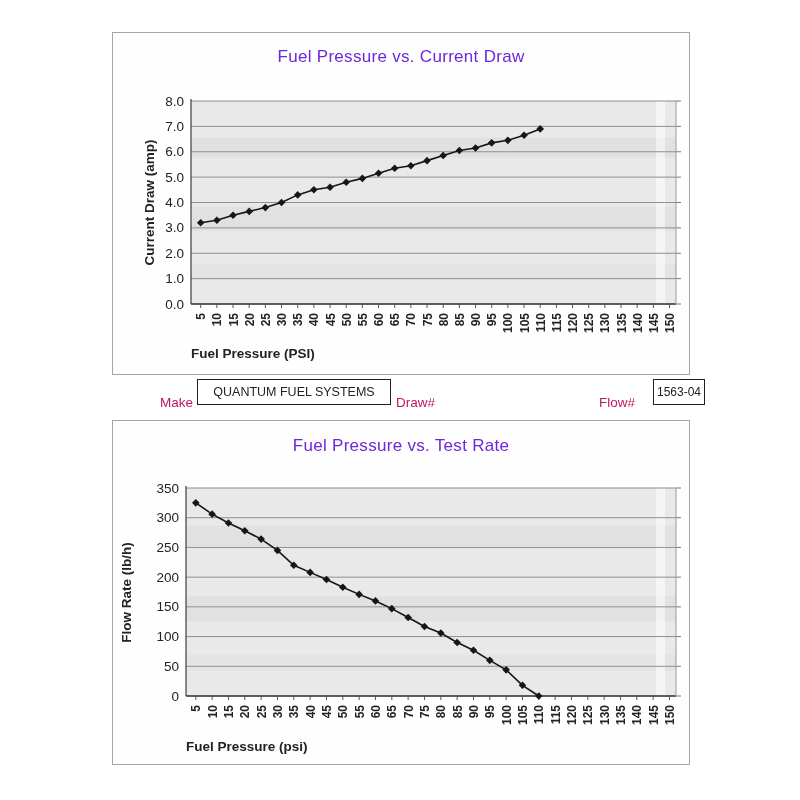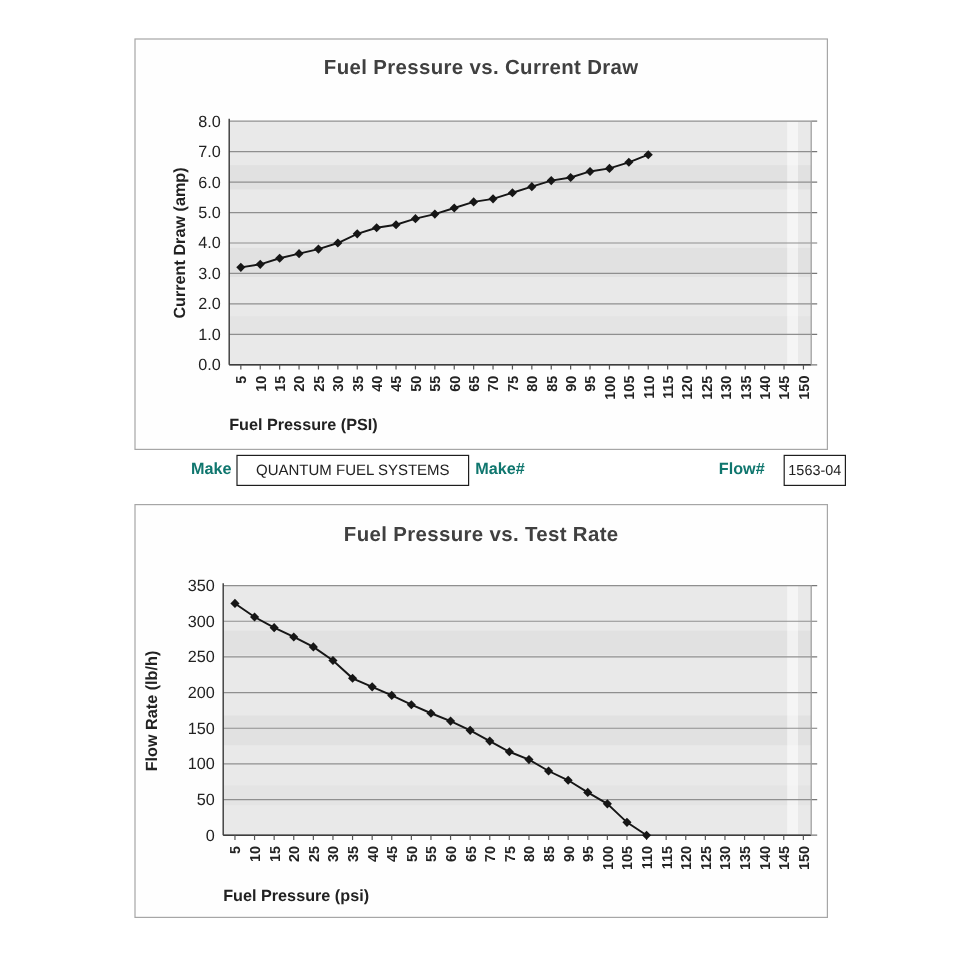--- a/index.html
+++ b/index.html
@@ -5,33 +5,33 @@
   html,body{margin:0;padding:0;}
   body{
     width:800px;height:800px;position:relative;background:#ffffff;
     font-family:"Liberation Sans",sans-serif;color:#1c1c1c;overflow:hidden;
   }
   .panel{
     position:absolute;background:#fefefe;border:1px solid #a6a6a6;box-sizing:border-box;
   }
   .chart-title{
     position:absolute;left:0;right:0;text-align:center;
-    font-size:17px;font-weight:bold;letter-spacing:.3px;color:#404040;
+    font-size:17px;font-weight:normal;letter-spacing:.3px;color:#6d28d9;
   }
   .ylabel{
     position:absolute;transform:rotate(-90deg);text-align:center;
     font-size:13.5px;font-weight:bold;color:#222;height:17px;line-height:17px;white-space:nowrap;
   }
   .xlabel{
     position:absolute;font-size:13.5px;font-weight:bold;color:#222;height:18px;
   }
   .chart-svg{position:absolute;left:0;top:0;}
   #form-row{position:absolute;left:0;top:379px;width:800px;height:28px;}
   .form-label{
-    position:absolute;top:4px;font-size:13.5px;font-weight:bold;color:#0f766e;
+    position:absolute;top:16px;font-size:13.5px;font-weight:normal;color:#be185d;
     white-space:nowrap;
   }
   .form-box{
     position:absolute;top:0;height:24px;line-height:24px;background:#fff;
     border:1.5px solid #1e1e1e;text-align:center;font-size:12.5px;color:#222;
     box-sizing:content-box;overflow:hidden;white-space:nowrap;
   }
 </style>
 </head>
 <body>
@@ -172,21 +172,21 @@
         <path d="M 394.86666666666673 103.53124999999999 L 398.66666666666674 107.33124999999998 L 394.86666666666673 111.13124999999998 L 391.0666666666667 107.33124999999998 Z" fill="#161616"></path>
         <path d="M 411.03333333333336 98.45625 L 414.83333333333337 102.25625 L 411.03333333333336 106.05624999999999 L 407.23333333333335 102.25625 Z" fill="#161616"></path>
         <path d="M 427.20000000000005 92.1125 L 431.00000000000006 95.9125 L 427.20000000000005 99.71249999999999 L 423.40000000000003 95.9125 Z" fill="#161616"></path>
       </g>
     </svg>
 </div>
 
 <div id="form-row">
   <div class="form-label" style="left:133px;width:60px;text-align:right">Make</div>
   <div class="form-box" style="left:197px;width:192px">QUANTUM FUEL SYSTEMS</div>
-  <div class="form-label" style="left:396px;width:52px">Make#</div>
+  <div class="form-label" style="left:396px;width:52px">Draw#</div>
   <div class="form-label" style="left:599px;width:50px">Flow#</div>
   <div class="form-box" style="left:653px;width:50px;font-size:12px">1563-04</div>
 </div>
 
 <div class="panel" id="panel2" style="left:112px;top:420px;width:578px;height:345px">
   <div class="chart-title" style="top:15px">Fuel Pressure vs. Test Rate</div>
   <div class="ylabel" style="left:-91px;top:163px;width:208px">Flow Rate (lb/h)</div>
   <div class="xlabel" style="left:73px;top:318px;width:490px">Fuel Pressure (psi)</div>
   <svg id="chart1-svg" class="chart-svg" width="578" height="345">
       <g>

